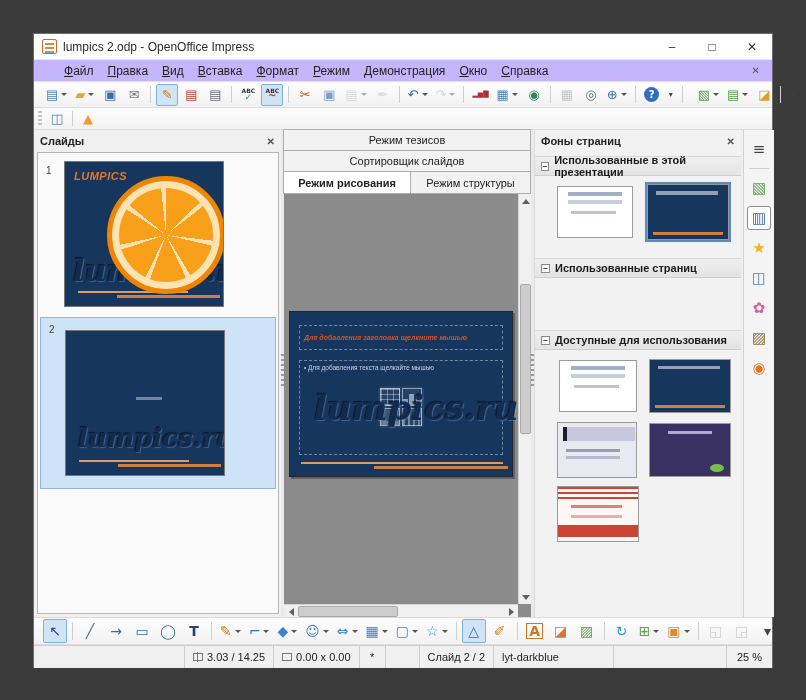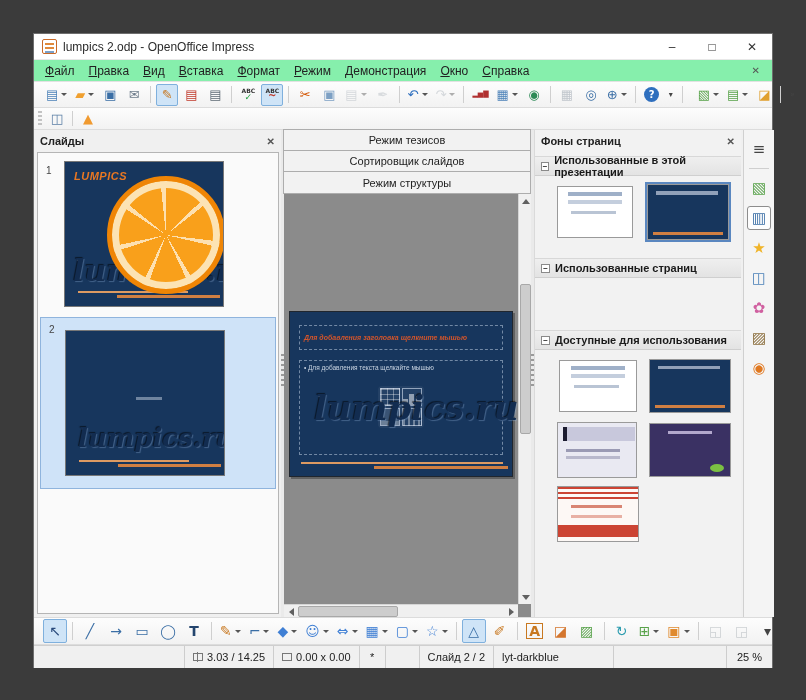--- a/index.html
+++ b/index.html
@@ -16,22 +16,22 @@
   .appicon{width:15px;height:15px;margin:0 6px 0 8px;position:relative;
     background:#fff;border:1px solid #c96a28;border-radius:2px;}
   .appicon i{position:absolute;left:2px;top:3px;width:9px;height:2px;background:#e08a3c;
     box-shadow:0 4px 0 #e08a3c, 0 8px 0 #7aa0c8;}
   .title{font-size:12px;color:#2b2b2b;}
   .wbtns{margin-left:auto;display:flex;height:100%;}
   .wbtn{width:40px;height:100%;display:flex;align-items:center;justify-content:center;
     font-size:12px;color:#333;cursor:default;}
 
   
-  .menubar{position:absolute;left:0;top:26px;width:100%;height:22px;background:#86efac;
-    display:flex;align-items:center;border-bottom:1px solid #e2e2e2;padding-left:4px;}
+  .menubar{position:absolute;left:0;top:26px;width:100%;height:22px;background:#c4b5fd;
+    display:flex;align-items:center;border-bottom:1px solid #e2e2e2;padding-left:23px;}
   .menuitems{display:flex;height:100%;align-items:center;}
   .menu{display:inline-block;padding:3px 7px;font-size:12px;color:#222;}
   .menu::first-letter{text-decoration:underline;}
   .mclose{margin-left:auto;margin-right:8px;font-size:10px;color:#555;padding:1px 4px;}
 
   
   .toolbar{position:absolute;left:0;width:100%;display:flex;align-items:center;
     background:linear-gradient(#fdfdfd,#f2f2f2);border-bottom:1px solid #dcdcdc;padding-left:2px;}
   #tb1{top:48px;height:26px;}
   #tb2{top:74px;height:22px;}
@@ -379,20 +379,21 @@
     <div class="vsplit" style="left:247px;"></div>
 
     <div id="center">
       <div class="tabrow">
         <span class="tab">Режим тезисов</span>
       </div>
       <div class="tabrow">
         <span class="tab">Сортировщик слайдов</span>
       </div>
       <div class="tabrow" style="height:22px;">
+        <span class="tab active" style="flex:1.06;">Режим рисования</span>
         <span class="tab">Режим структуры</span>
       </div>
       <div id="workspace">
         <div id="canvas-slide">
           <div class="ph" id="ph-title">
             <span>Для добавления заголовка щелкните мышью</span>
           </div>
           <div class="ph" id="ph-body">
             <div class="bodytext">Для добавления текста щелкайте мышью</div>
             <div id="insert-grid">

